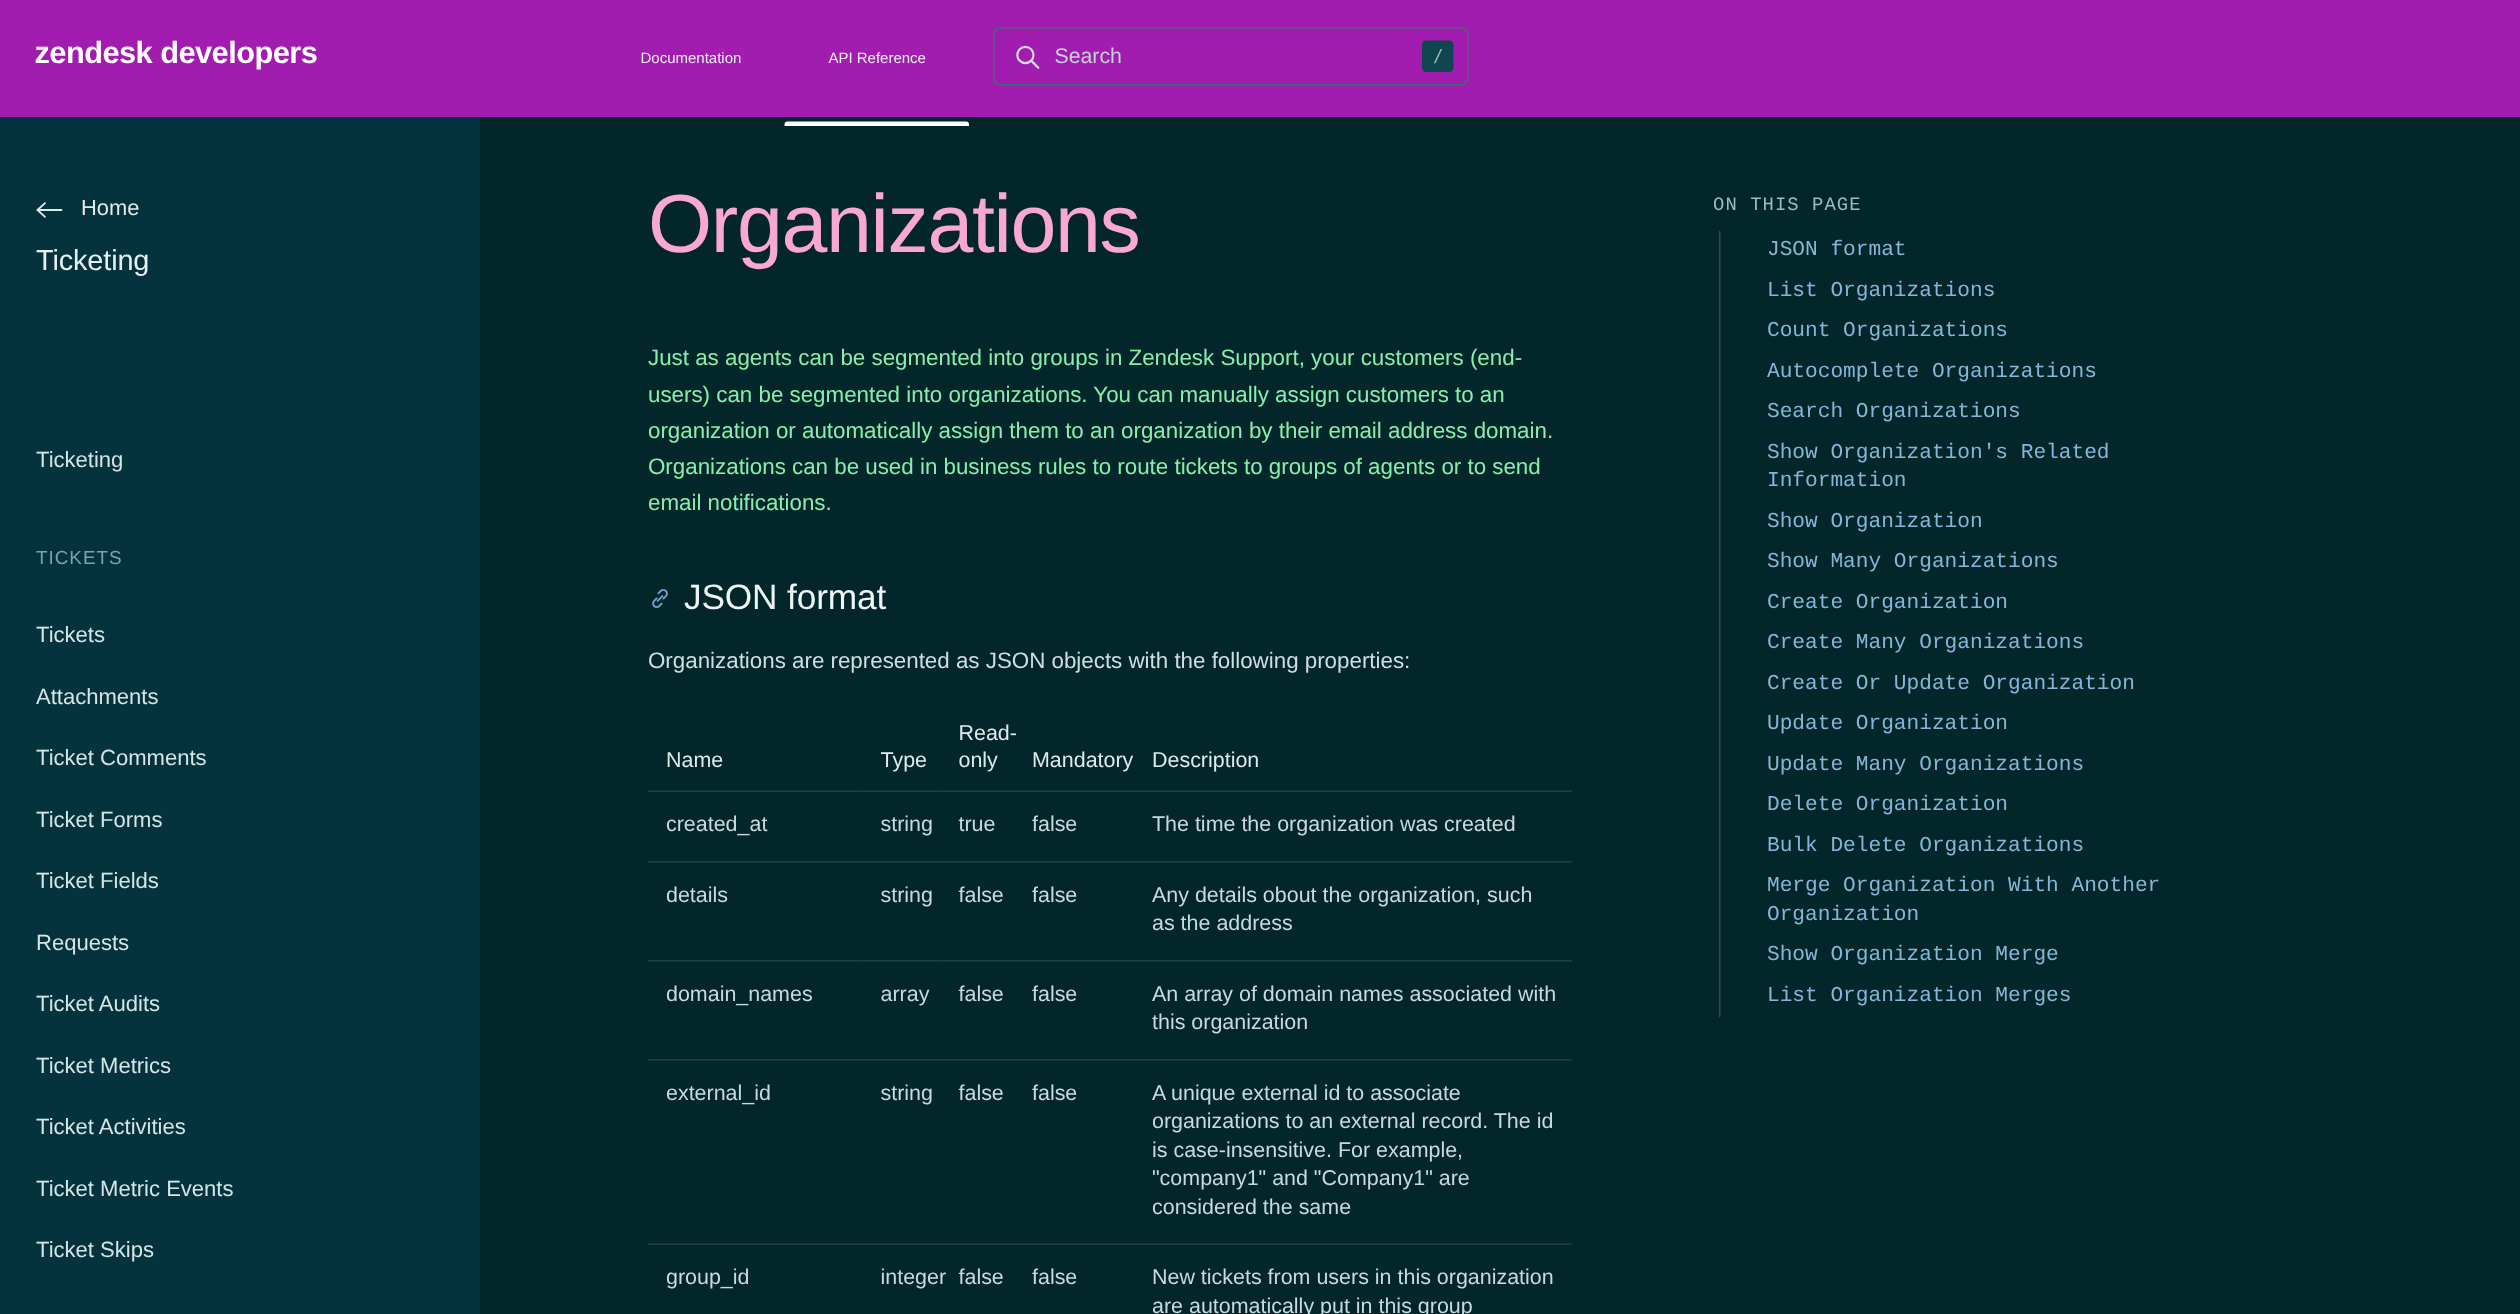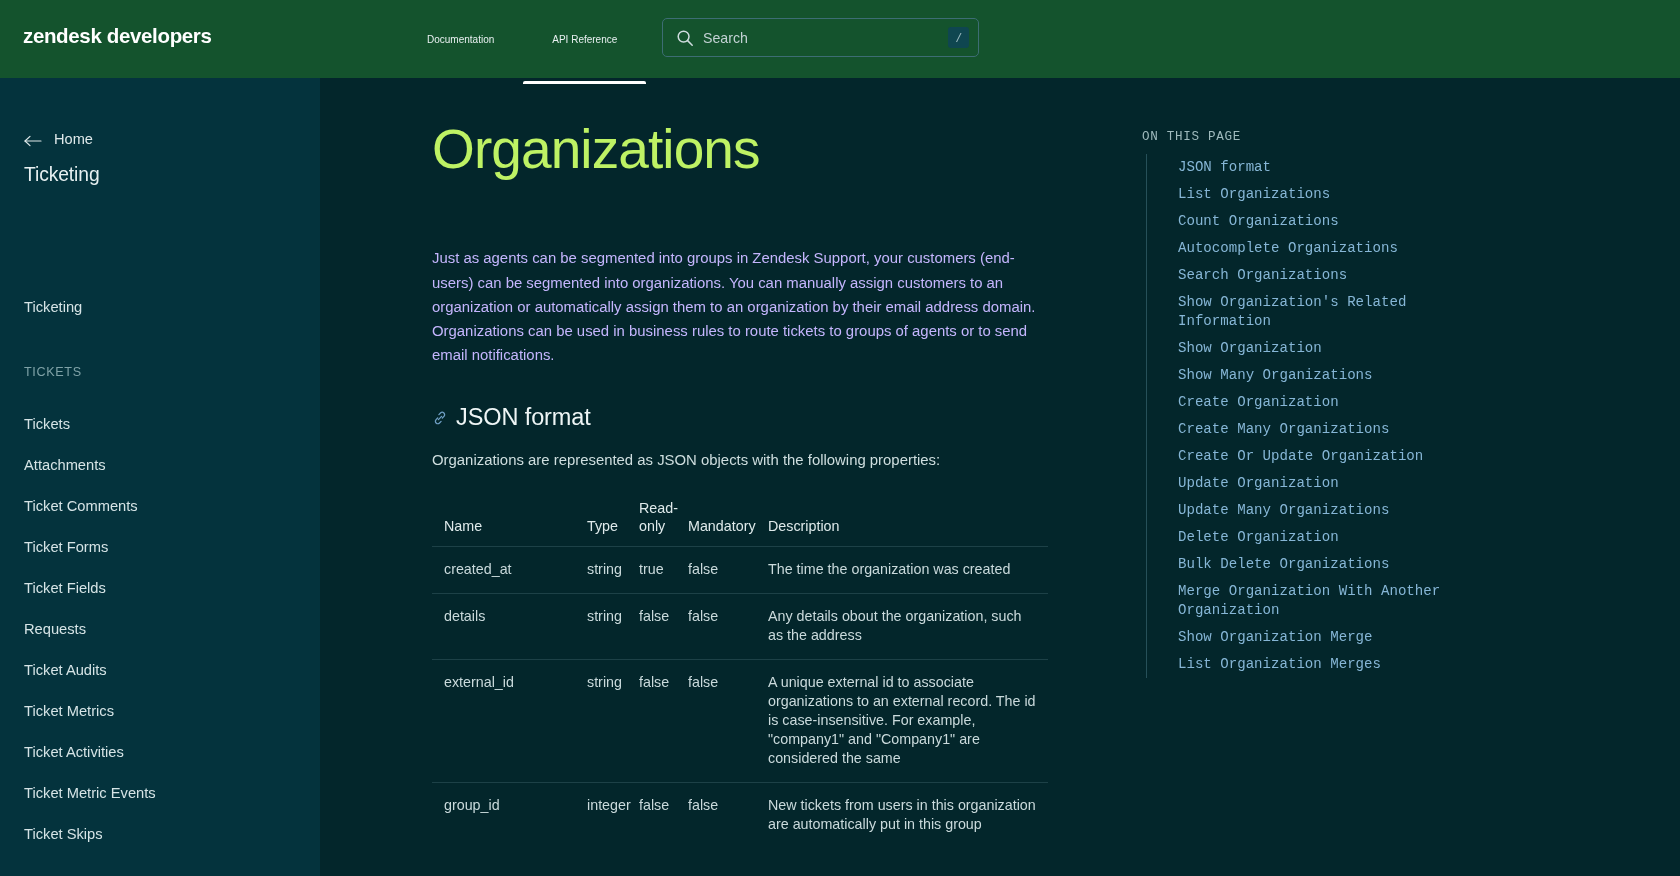--- a/index.html
+++ b/index.html
@@ -12,21 +12,21 @@
     font-family: "Liberation Sans", sans-serif;
     -webkit-font-smoothing: antialiased;
   }
 
   
   .topbar {
     position: absolute;
     top: 0; left: 0;
     width: 1680px;
     height: 78px;
-    background: #14532d;
+    background: #a21caf;
     display: flex;
     align-items: center;
     z-index: 20;
   }
 
   .brand {
     position: absolute;
     left: 23px;
     top: 24px;
     font-size: 20.5px;
@@ -199,28 +199,28 @@
     position: absolute;
     left: 96px;
     top: 0;
     width: 620px;
   }
   .page-title {
     margin-top: 42px;
     font-size: 55px;
     line-height: 1.08;
     font-weight: 400;
-    color: #bef264;
+    color: #f9a8d4;
     letter-spacing: -0.9px;
   }
   .intro {
-    margin-top: 67px;
+    margin-top: 48px;
     font-size: 14.9px;
     line-height: 1.62;
-    color: #c4b5fd;
+    color: #86efac;
     width: 616px;
   }
   .h2row {
     margin-top: 37px;
     display: flex;
     align-items: center;
     gap: 8px;
   }
   .h2row .anchor-ico { width: 16px; height: 16px; display:block; flex: 0 0 auto; }
   .h2 {
@@ -389,20 +389,27 @@
           <td>true</td>
           <td>false</td>
           <td>The time the organization was created</td>
         </tr>
         <tr>
           <td>details</td>
           <td>string</td>
           <td>false</td>
           <td>false</td>
           <td>Any details obout the organization, such as the address</td>
+        </tr>
+        <tr>
+          <td>domain_names</td>
+          <td>array</td>
+          <td>false</td>
+          <td>false</td>
+          <td>An array of domain names associated with this organization</td>
         </tr>
         <tr>
           <td>external_id</td>
           <td>string</td>
           <td>false</td>
           <td>false</td>
           <td>A unique external id to associate organizations to an external record. The id is case-insensitive. For example, "company1" and "Company1" are considered the same</td>
         </tr>
         <tr>
           <td>group_id</td>

